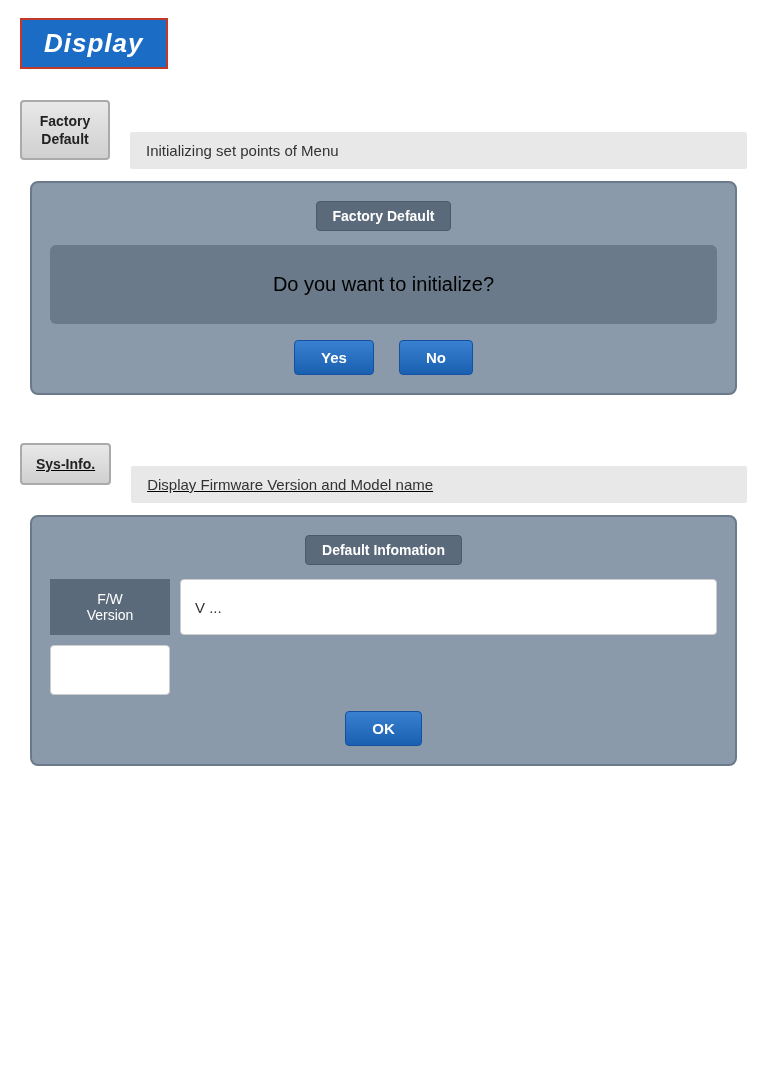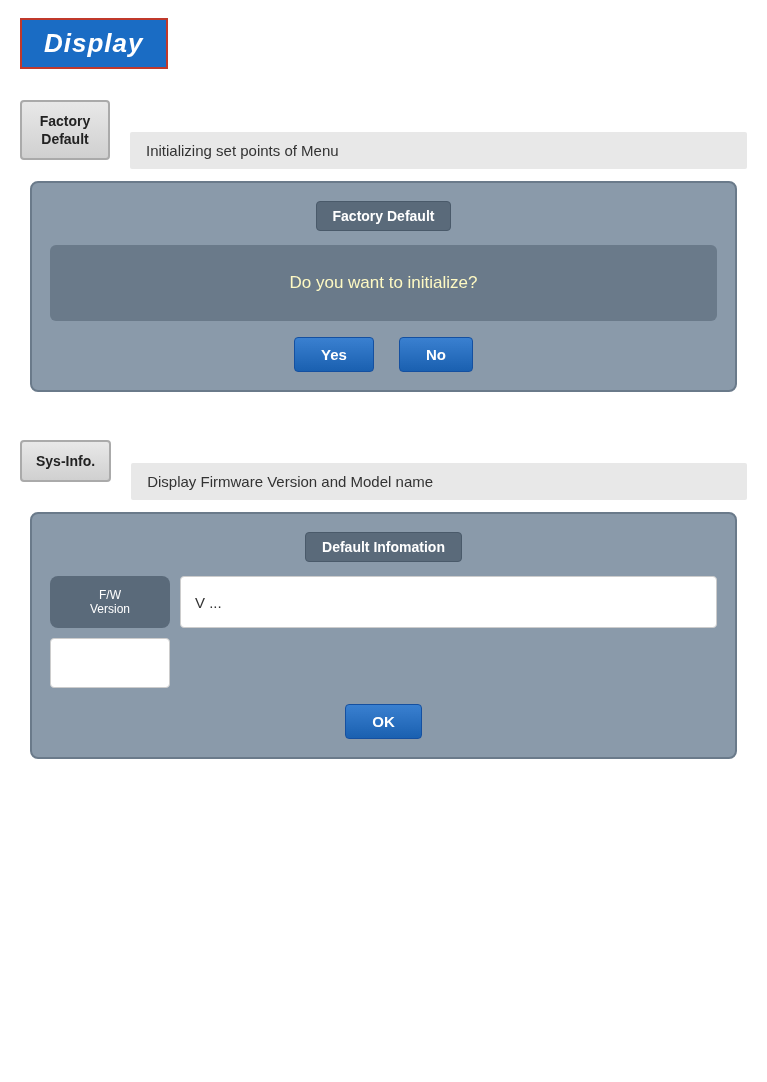--- a/index.html
+++ b/index.html
@@ -92,22 +92,22 @@
 
     .dialog-body {
       background: #6a7a8a;
       border-radius: 6px;
       padding: 28px 20px;
       text-align: center;
       margin-bottom: 16px;
     }
 
     .dialog-question {
-      color: #fef9c3;
-      font-size: 17px;
+      color: #000000;
+      font-size: 20px;
     }
 
     .dialog-buttons {
       display: flex;
       justify-content: center;
       gap: 25px;
       margin-top: 6px;
     }
 
     .btn-blue {
@@ -118,35 +118,36 @@
       font-size: 15px;
       font-weight: bold;
       padding: 8px 26px;
       cursor: pointer;
       min-width: 60px;
     }
 
     
     .sys-section {
       margin-top: 12px;
+      text-decoration: underline;
     }
 
     
     .sysinfo-grid {
       display: grid;
       grid-template-columns: 120px 1fr;
       gap: 10px;
       margin-bottom: 16px;
     }
 
     .sysinfo-label {
       background: #5a6a7a;
-      border-radius: 8px;
-      color: #ffffff;
-      font-size: 12px;
+      border-radius: 0;
+      color: #ffffff;
+      font-size: 14px;
       text-align: center;
       display: flex;
       align-items: center;
       justify-content: center;
       padding: 12px 8px;
       min-height: 50px;
     }
 
     .sysinfo-value {
       background: #ffffff;

